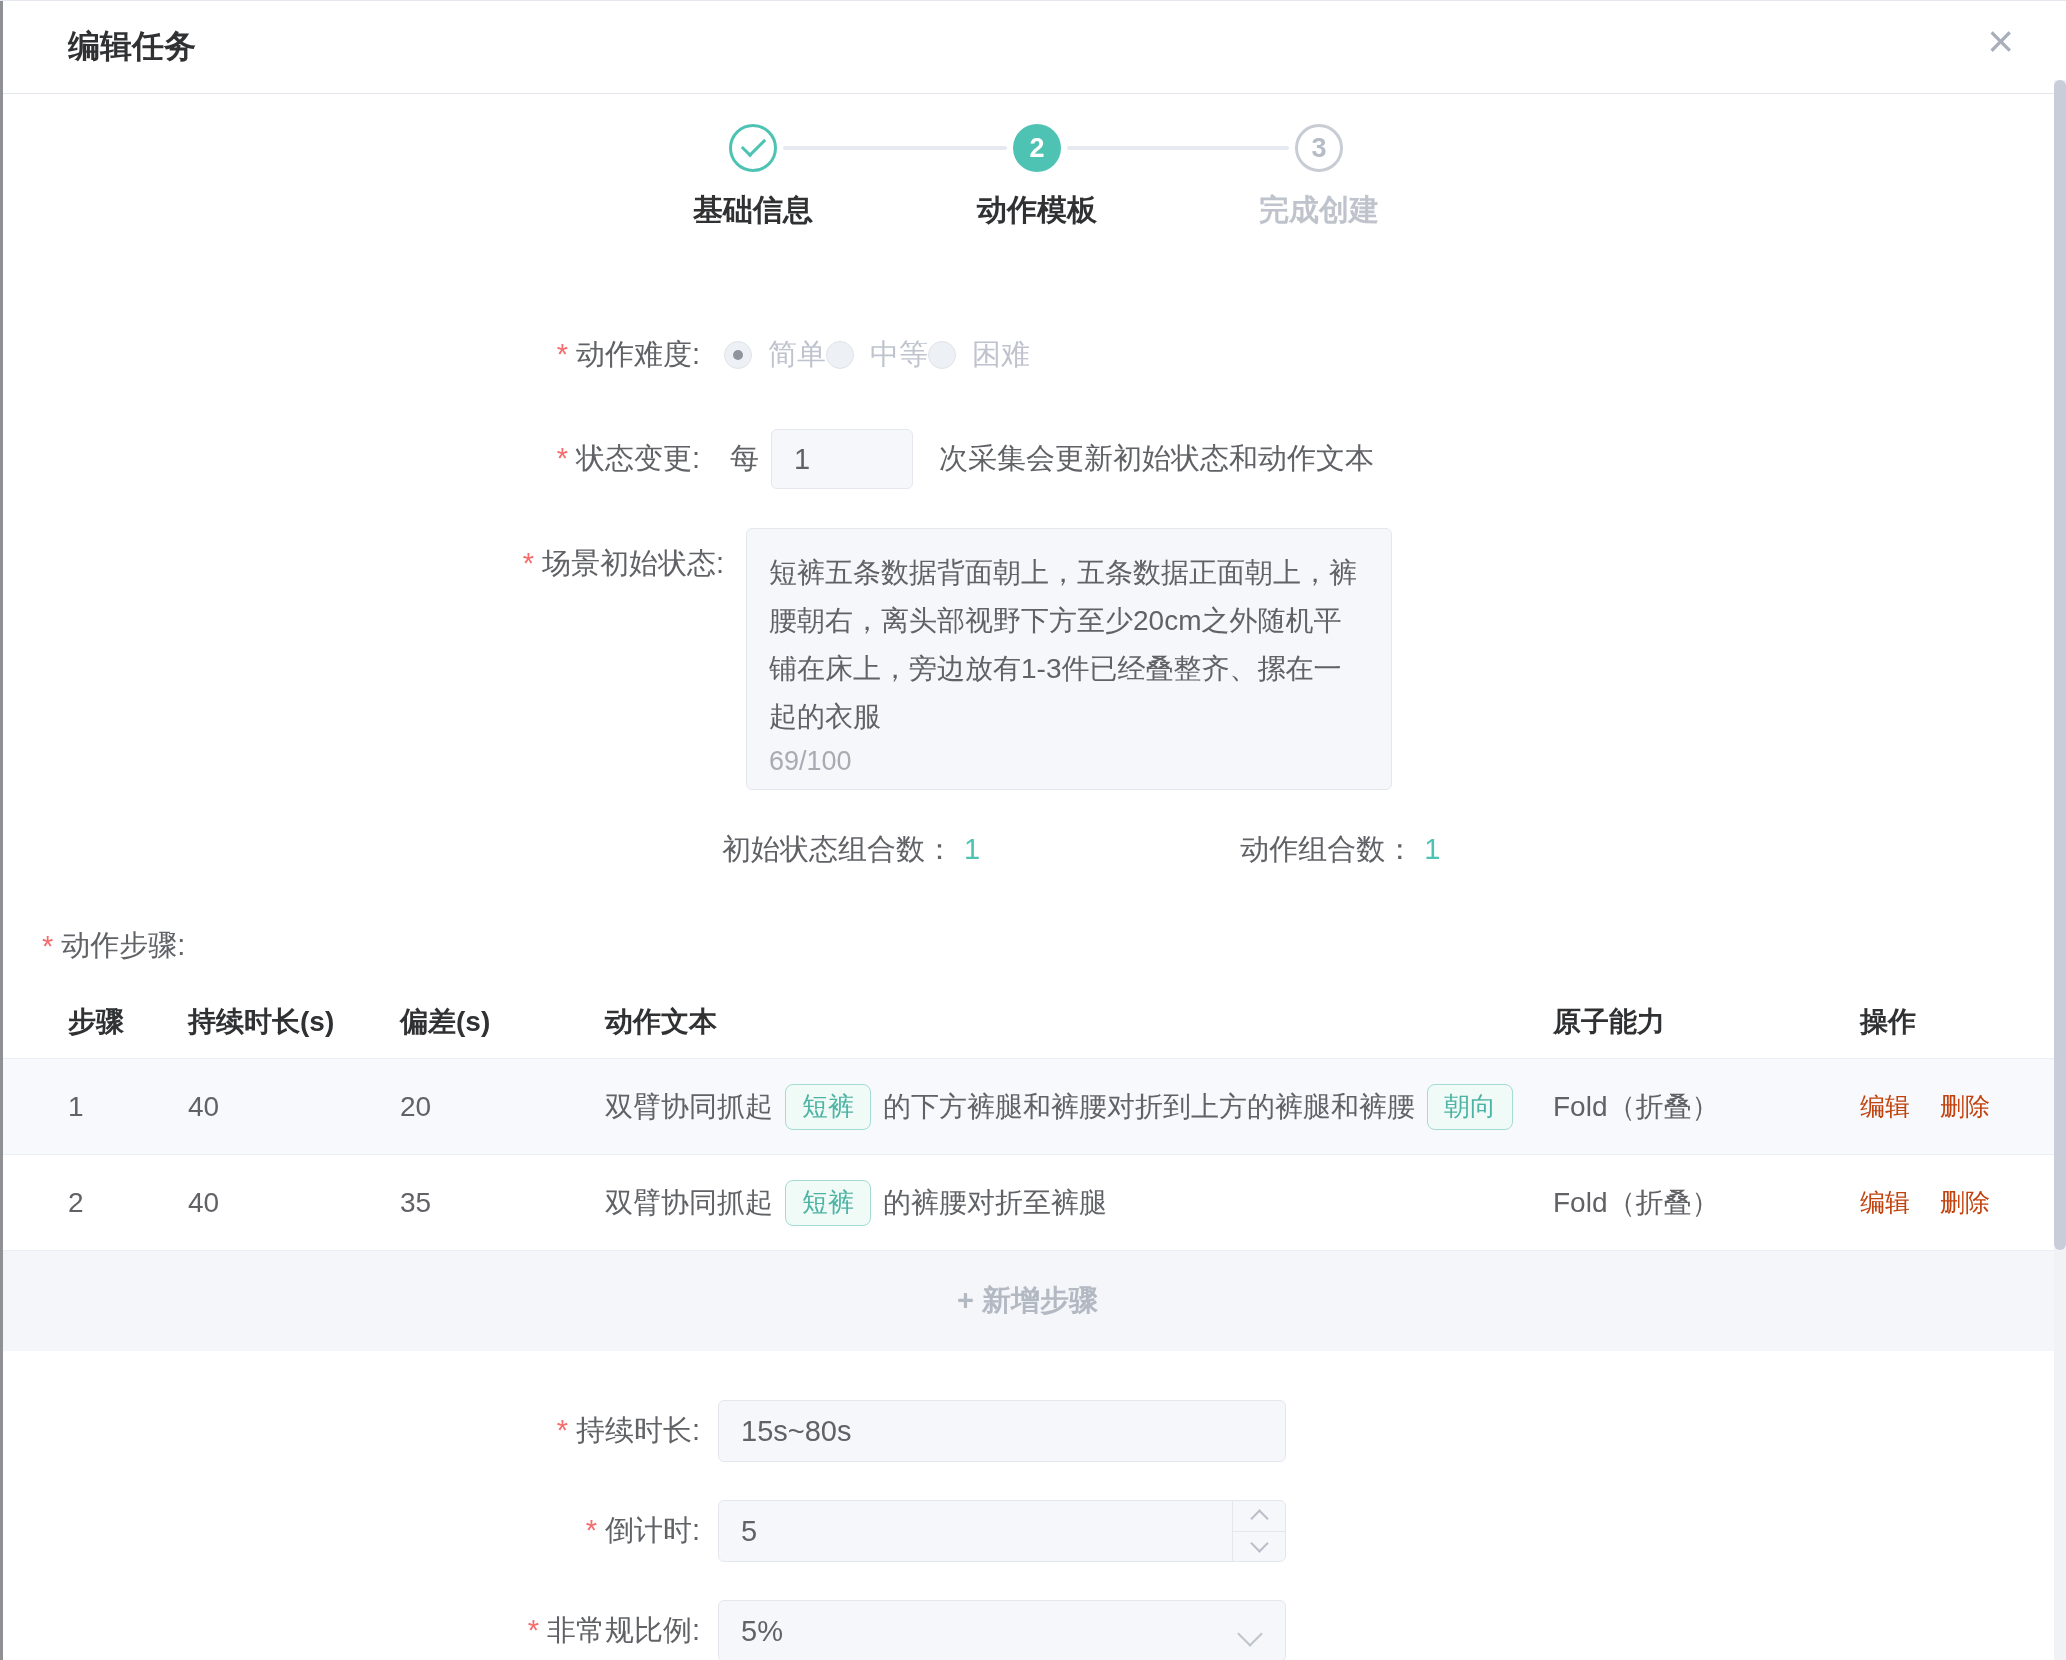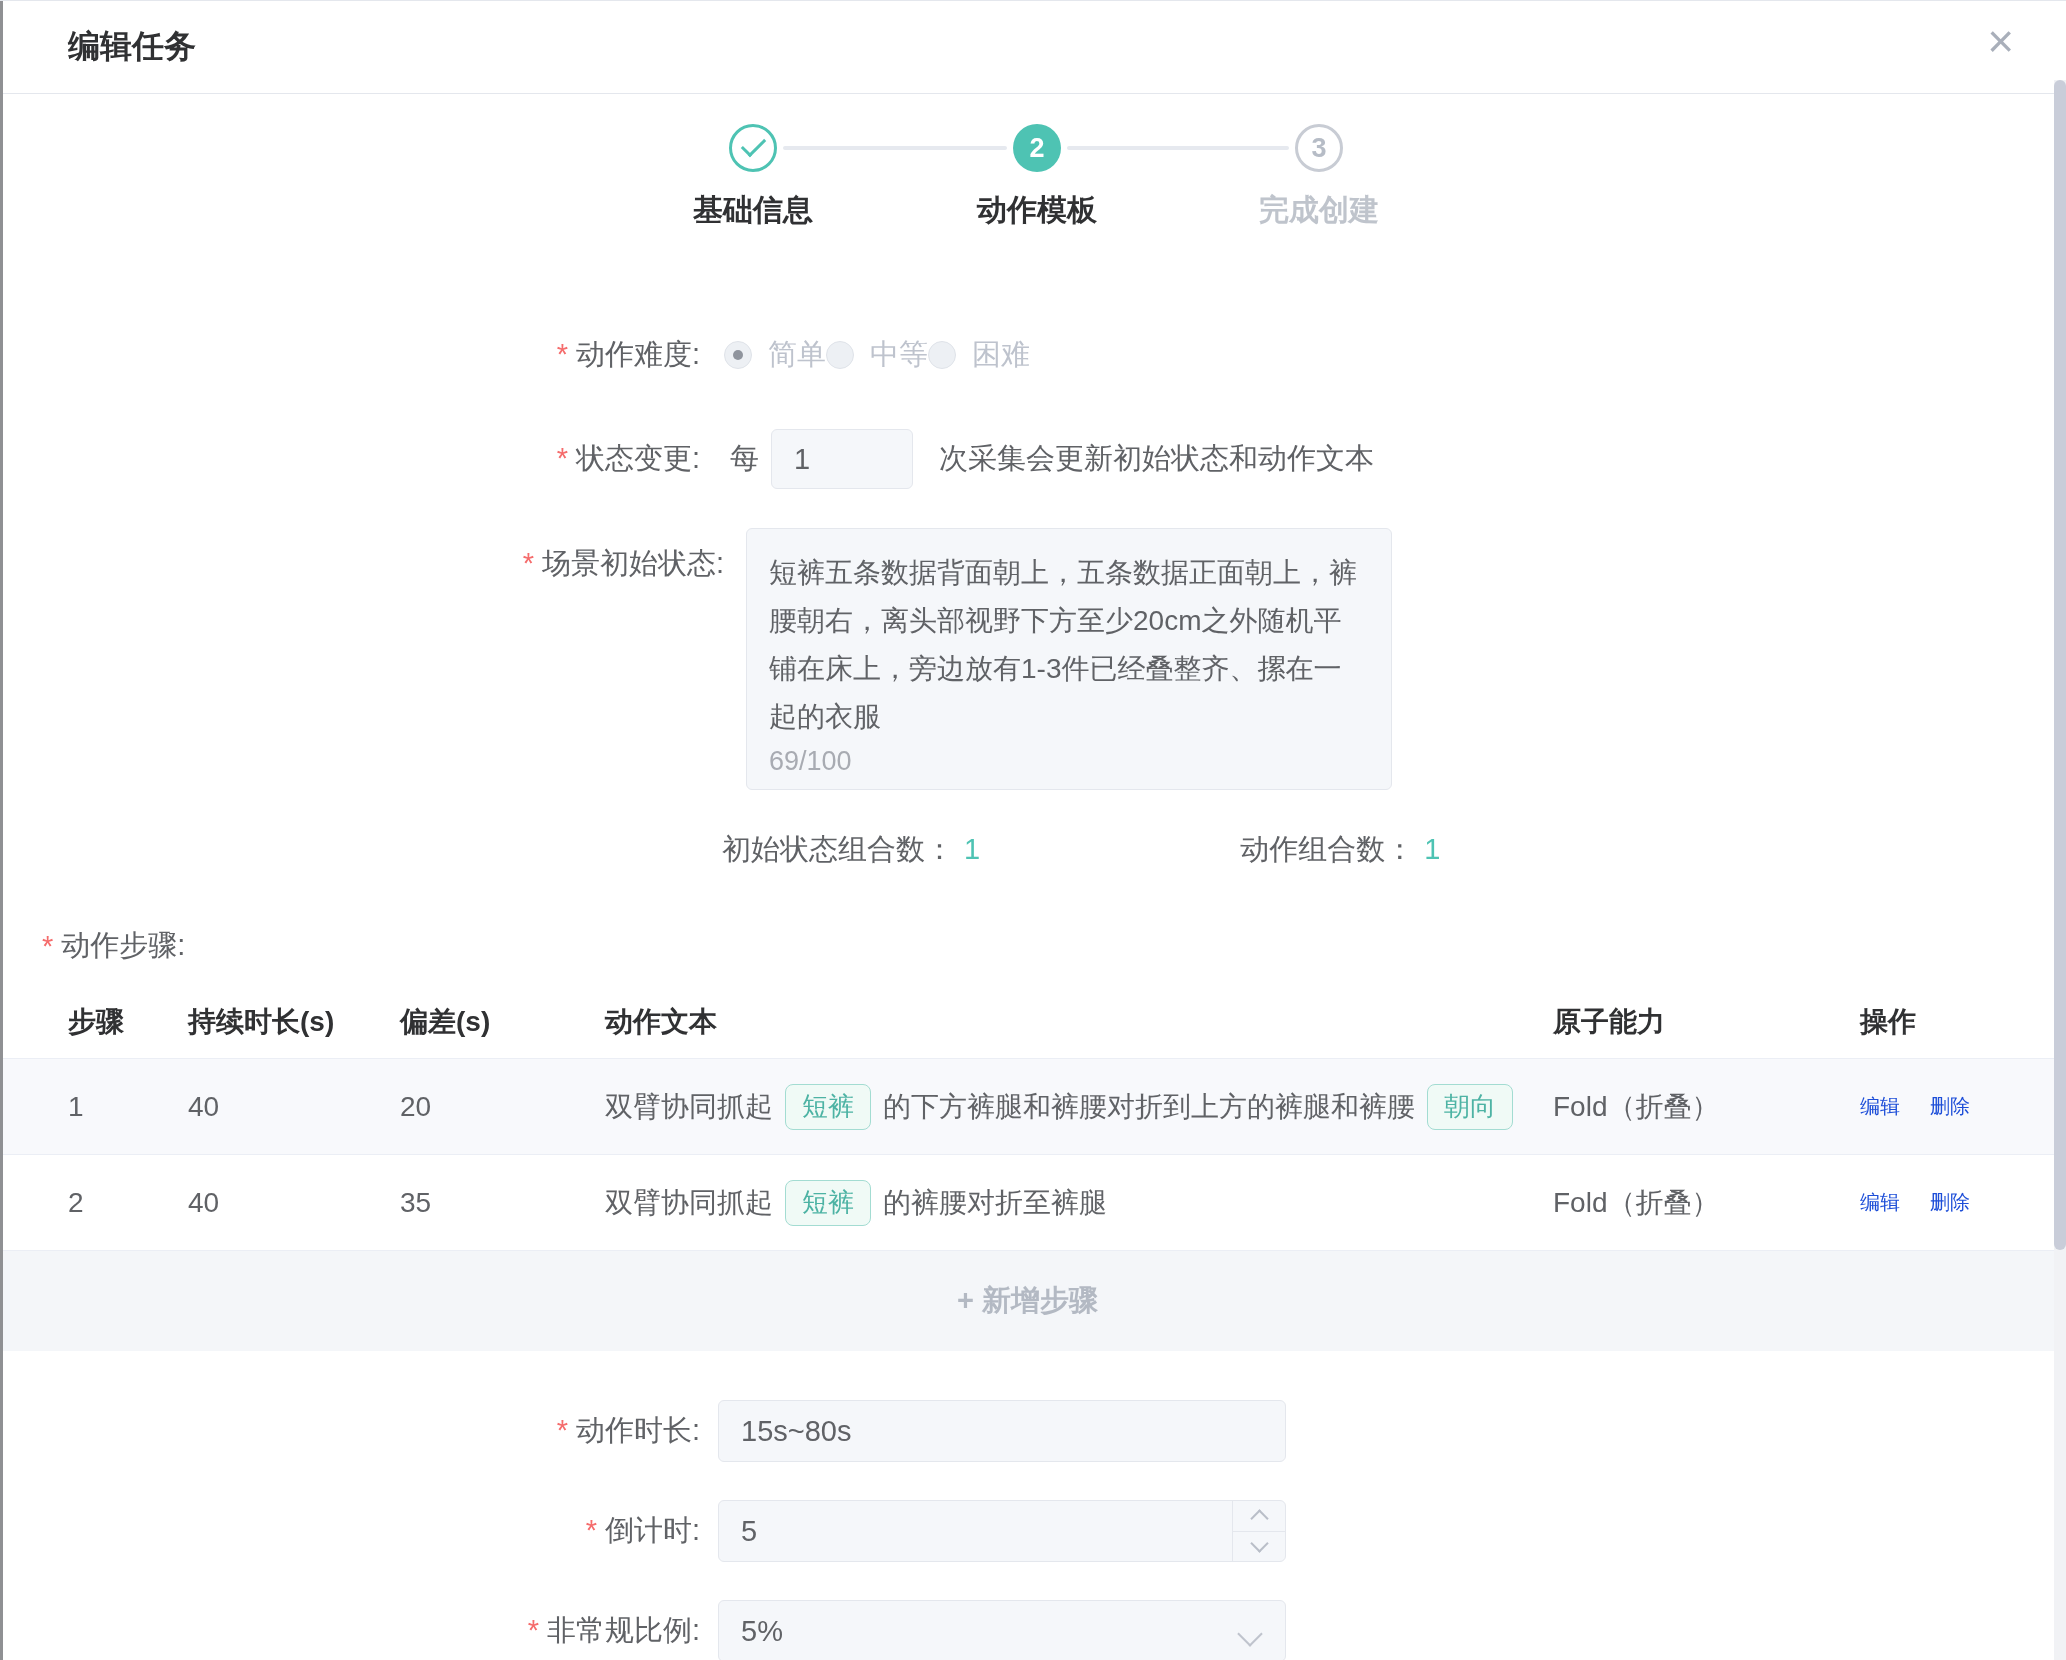--- a/index.html
+++ b/index.html
@@ -65,21 +65,21 @@
     align-items:center;box-sizing:border-box;}
   .thead{height:73px;border-bottom:1px solid #ebeef5;}
   .th{font-size:28px;font-weight:700;color:#303133;}
   .trow{height:96px;border-bottom:1px solid #ebeef5;}
   .trow.tinted{background:#f8f9fc;}
   .td{font-size:28px;color:#606266;}
   .text-cell{display:flex;align-items:center;flex-wrap:nowrap;white-space:nowrap;}
   .tag{display:inline-flex;align-items:center;height:44px;padding:0 16px;margin:0 12px;border-radius:8px;
     border:1px solid #a3dcd2;background:#f0faf6;color:#4db3a4;font-size:26px;}
   .ops{display:flex;gap:30px;}
-  .op-link{color:#1d4ed8;font-size:20px;cursor:pointer;}
+  .op-link{color:#c2410c;font-size:25px;cursor:pointer;}
   .add-row{height:100px;background:#f4f6f9;display:flex;align-items:center;justify-content:center;
     font-size:29px;color:#b3b9c3;cursor:pointer;font-weight:bold;}
   
   .bottom-rows{margin-top:48px;}
   .brow{display:flex;align-items:center;height:64px;}
   .brow + .brow{margin-top:36px;}
   .big-input{margin-left:18px;width:568px;height:62px;box-sizing:border-box;background:#f5f7fa;border:1px solid #e4e7ed;
     border-radius:6px;font-size:29px;color:#606266;padding:0 0 0 22px;outline:none;display:flex;align-items:center;
     position:relative;font-family:inherit;}
   .spinner{position:absolute;right:0;top:0;width:52px;height:60px;border-left:1px solid #e4e7ed;display:flex;flex-direction:column;}
@@ -220,21 +220,21 @@
             <span class="op-link">删除</span>
           </div>
         </div>
       </div>
     <div class="add-row">+ 新增步骤</div>
   </div>
 
   <div class="bottom-rows">
     <div class="brow">
       <div class="flabel">
-        <span class="req">*</span><span>动作时长:</span>
+        <span class="req">*</span><span>持续时长:</span>
       </div>
       <div class="big-input">
         <span>15s~80s</span>
       </div>
     </div>
 
     <div class="brow">
       <div class="flabel">
         <span class="req">*</span><span>倒计时:</span>
       </div>

